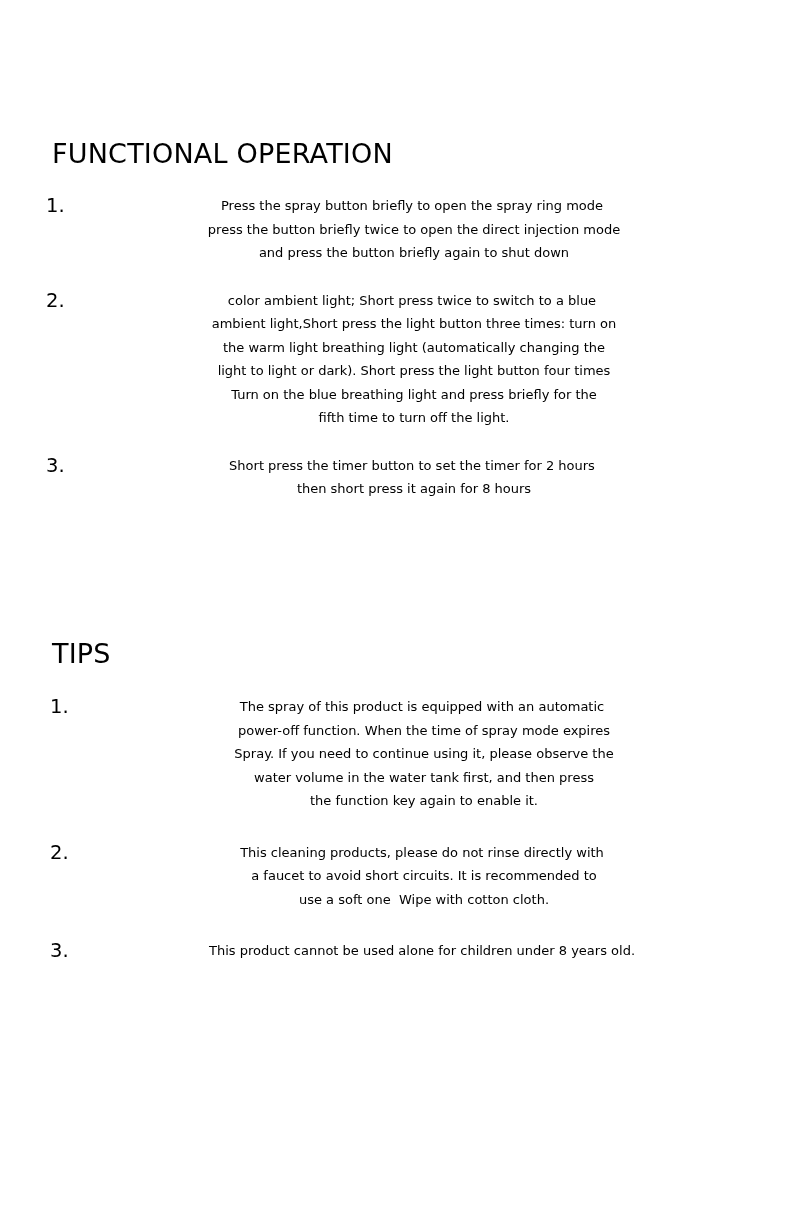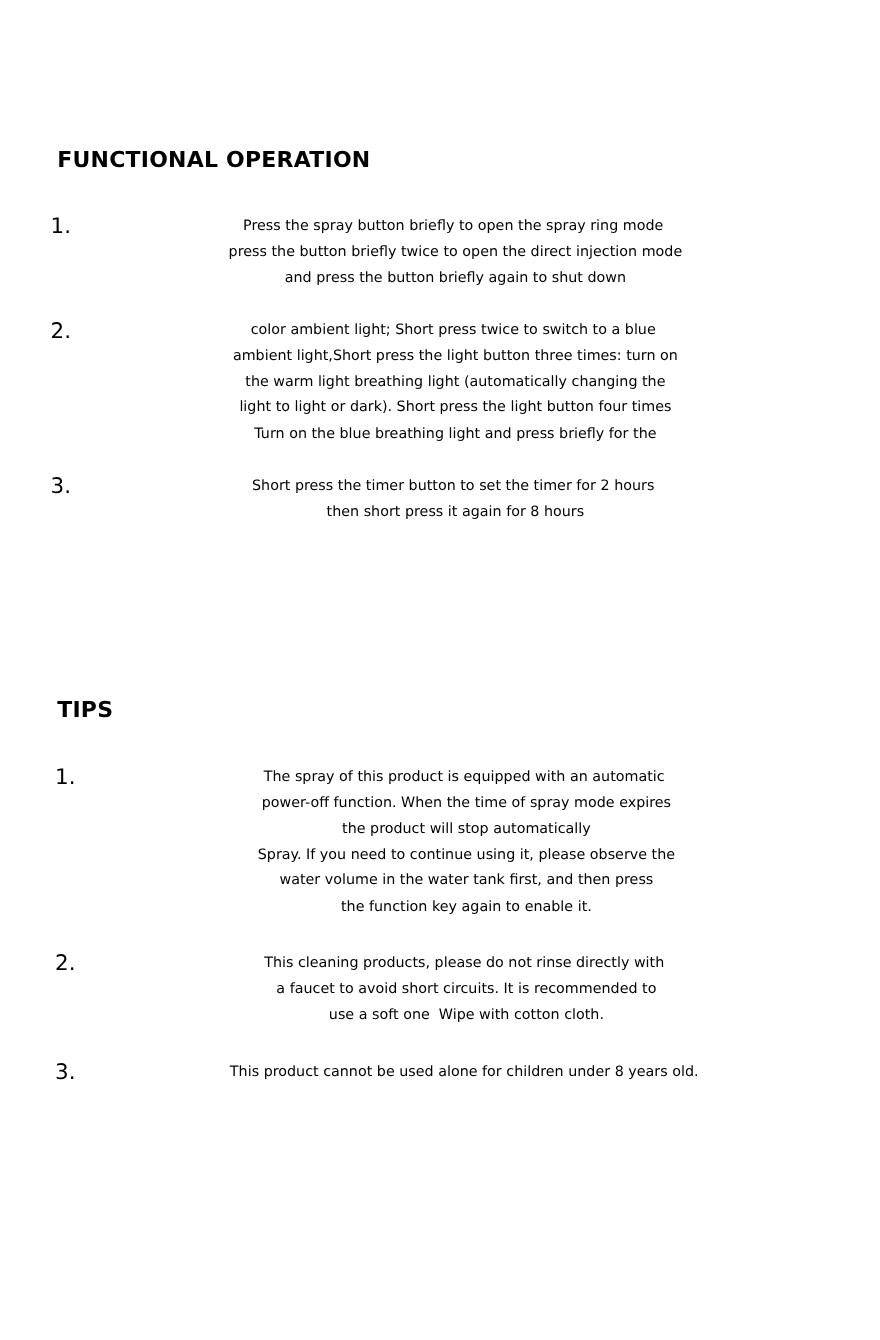--- a/index.html
+++ b/index.html
@@ -14,22 +14,22 @@
     color: #000000;
     overflow: hidden;
   }
   .page {
     position: relative;
     width: 800px;
     height: 1218px;
     box-sizing: border-box;
   }
   .section-title {
-    font-weight: bold;
-    font-size: 20px;
+    font-weight: normal;
+    font-size: 27px;
     letter-spacing: 0.2px;
   }
   #functional-title {
     position: absolute;
     left: 52px;
     top: 120px;
   }
   #tips-title {
     position: absolute;
     left: 52px;
@@ -108,20 +108,21 @@
       </div>
       <div class="item">
         <div class="item-row">
           <span class="marker">2.</span>
           <div class="lines">
             <span class="line">color ambient light; Short press twice to switch to a blue</span>
             <span class="line">ambient light,Short press the light button three times: turn on</span>
             <span class="line">the warm light breathing light (automatically changing the</span>
             <span class="line">light to light or dark). Short press the light button four times</span>
             <span class="line">Turn on the blue breathing light and press briefly for the</span>
+            <span class="line">fifth time to turn off the light.</span>
           </div>
         </div>
       </div>
       <div class="item">
         <div class="item-row">
           <span class="marker">3.</span>
           <div class="lines">
             <span class="line">Short press the timer button to set the timer for 2 hours</span>
             <span class="line">then short press it again for 8 hours</span>
           </div>
@@ -131,21 +132,20 @@
 
   <h1 class="section-title" id="tips-title">TIPS</h1>
 
   <div class="list" id="tips-list">
       <div class="item">
         <div class="item-row">
           <span class="marker">1.</span>
           <div class="lines">
             <span class="line">The spray of this product is equipped with an automatic</span>
             <span class="line">power-off function. When the time of spray mode expires</span>
-            <span class="line">the product will stop automatically</span>
             <span class="line">Spray. If you need to continue using it, please observe the</span>
             <span class="line">water volume in the water tank first, and then press</span>
             <span class="line">the function key again to enable it.</span>
           </div>
         </div>
       </div>
       <div class="item">
         <div class="item-row">
           <span class="marker">2.</span>
           <div class="lines">

